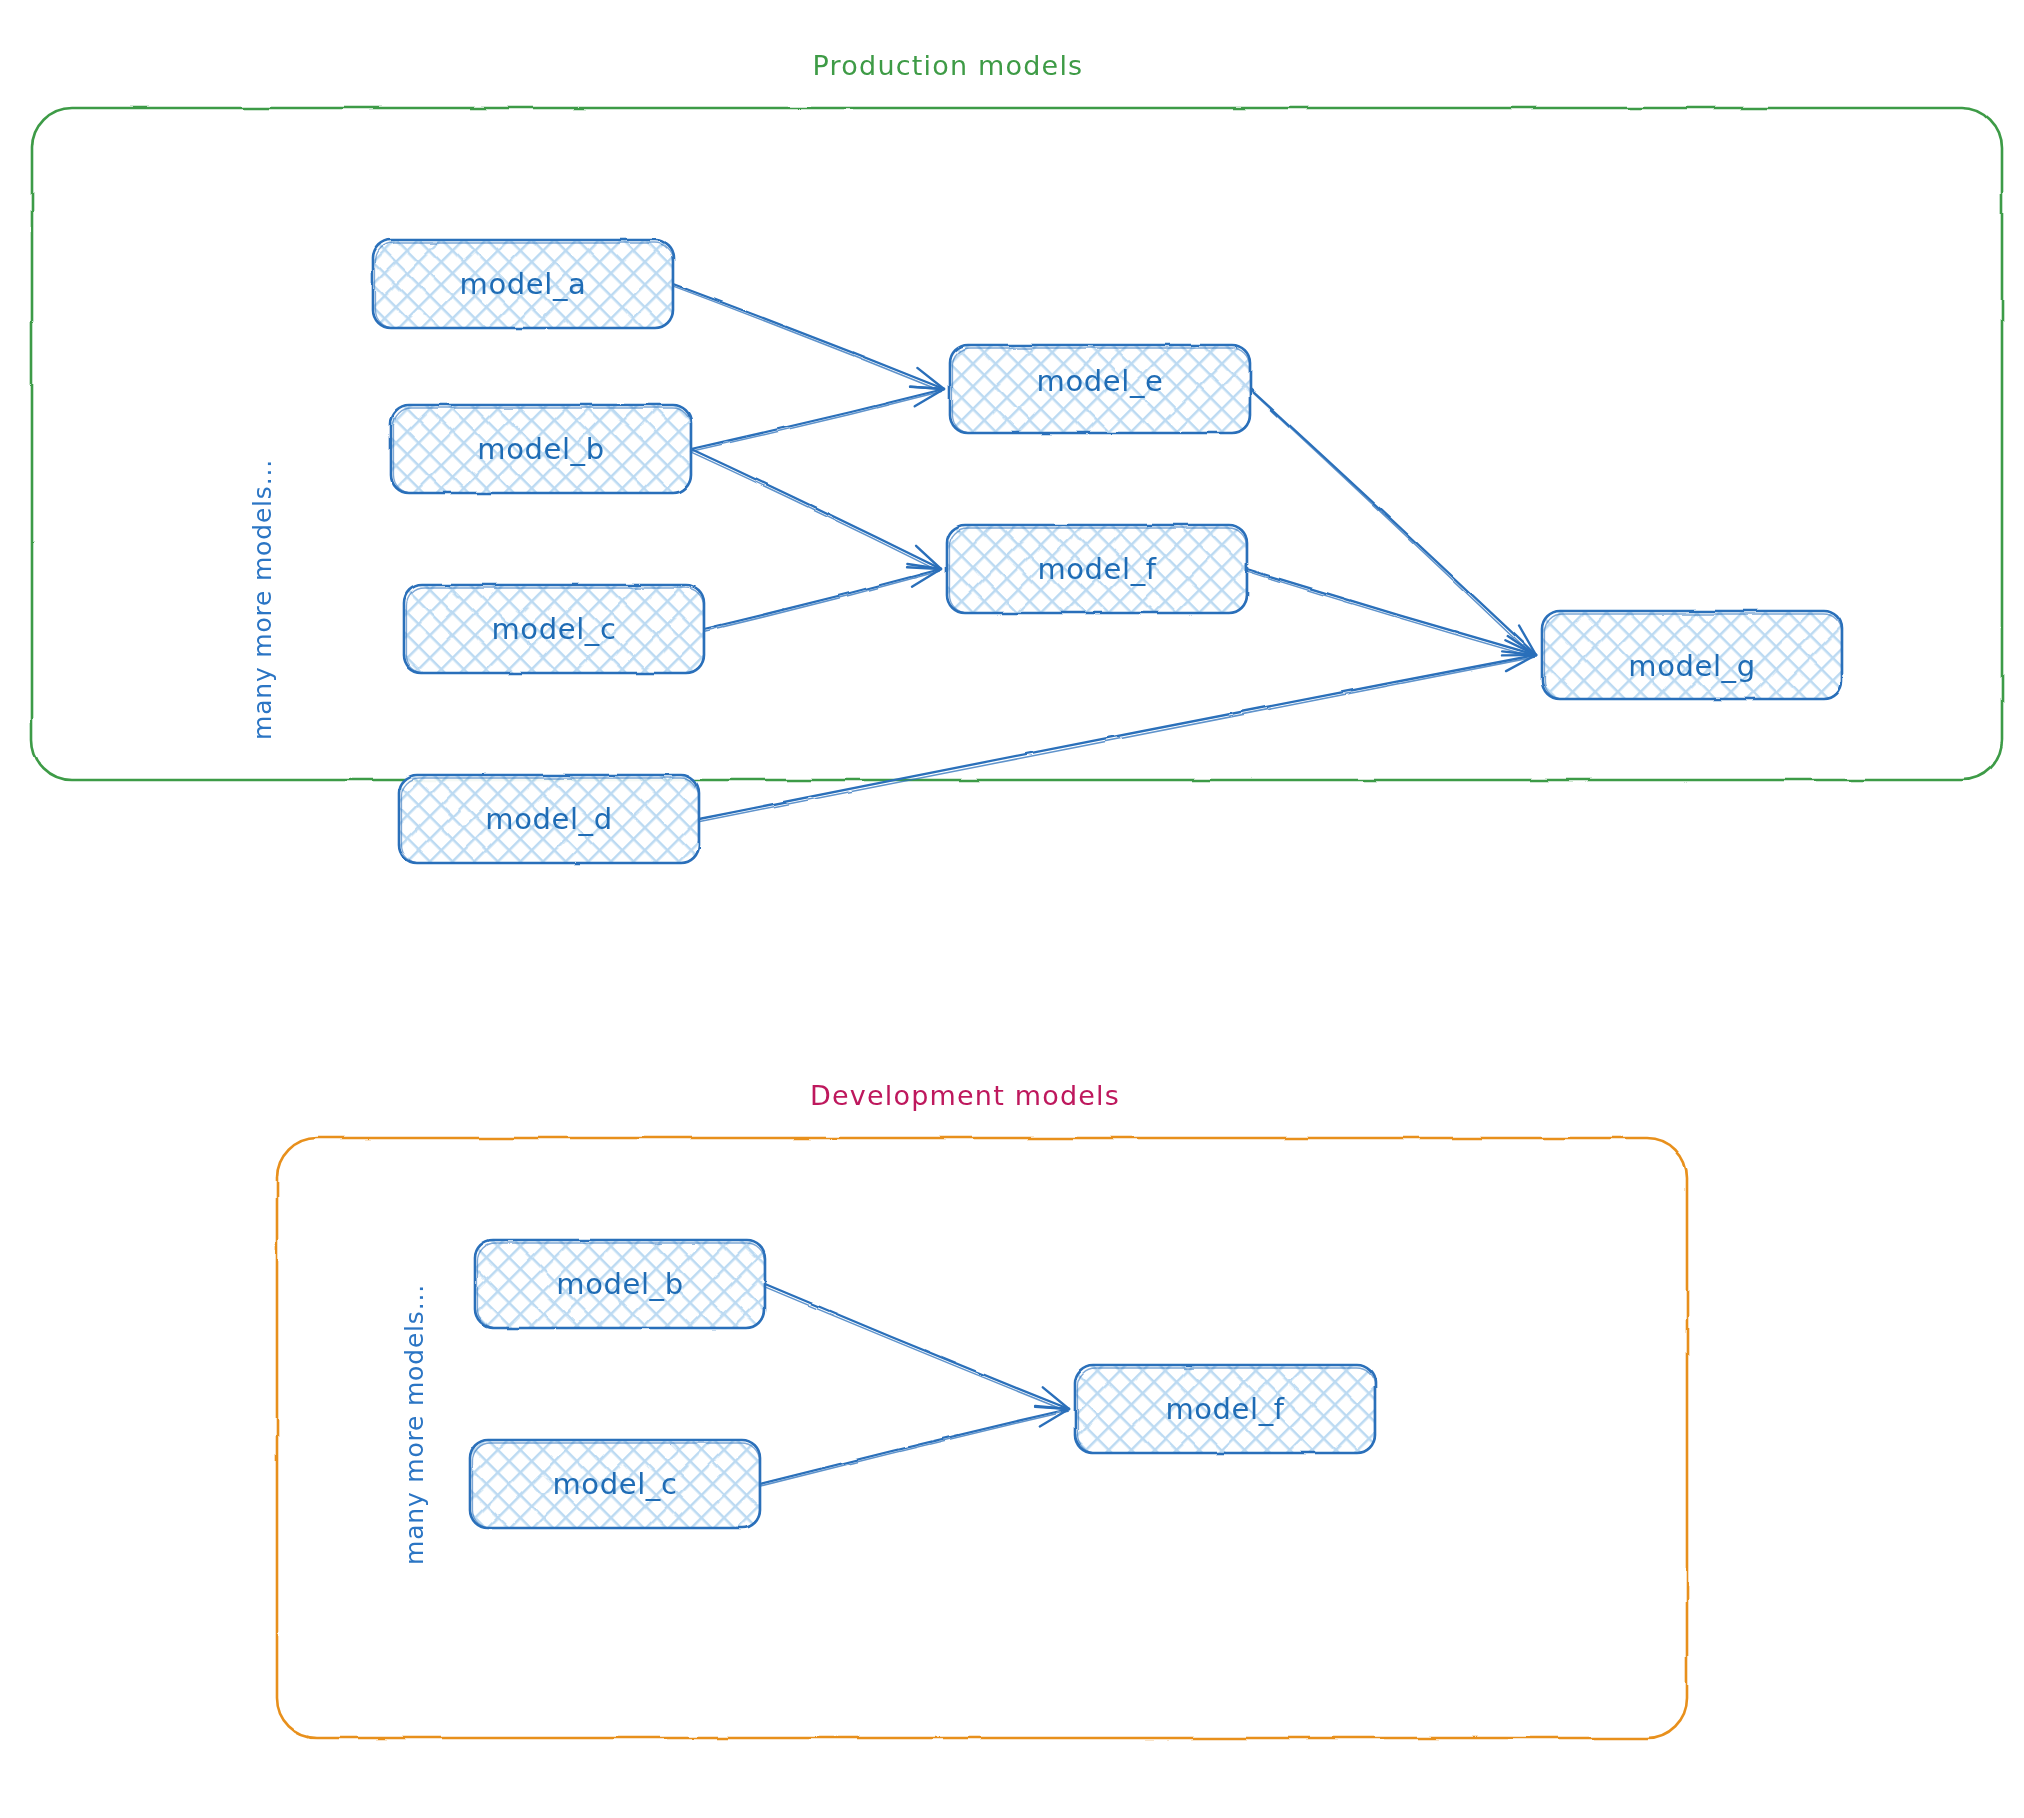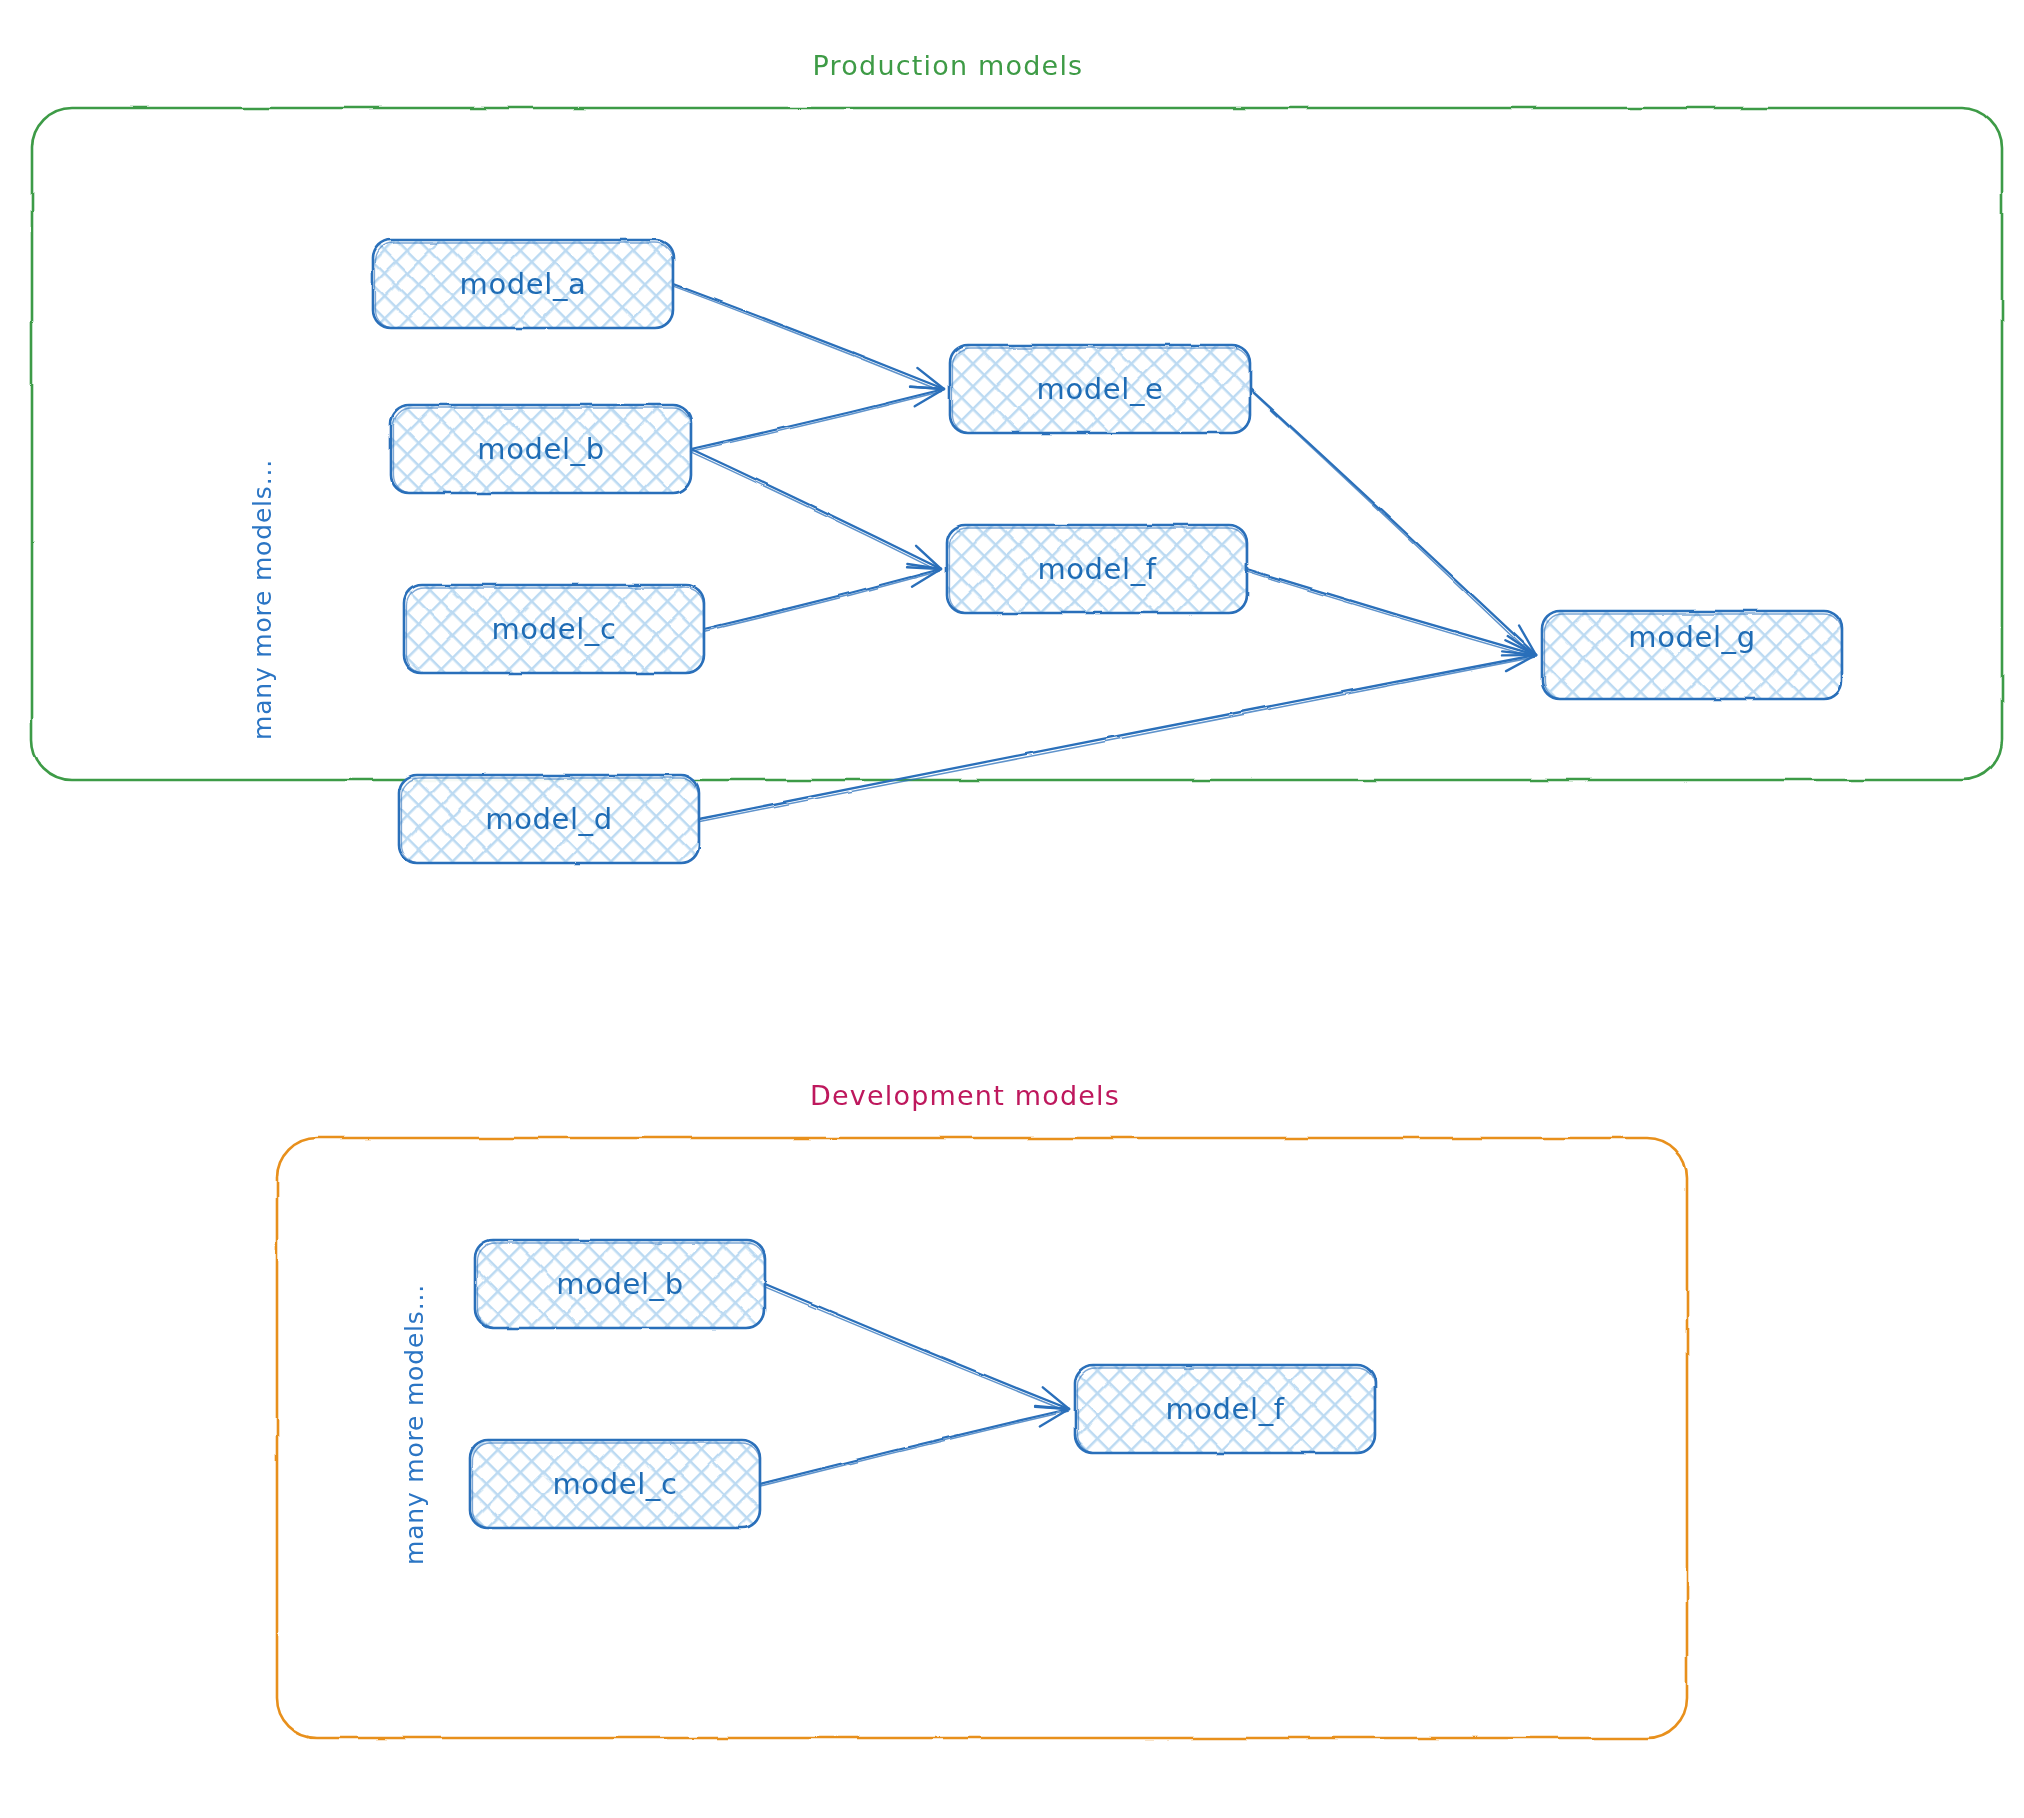--- a/index.html
+++ b/index.html
@@ -200,20 +200,20 @@
   <div class="group-title development" id="title-development" style="left: 965px; top: 1080px;">Development models</div>
 
   <div class="side-label" id="side-production" style="left: 248px; top: 740px;">many more models...</div>
   <div class="side-label" id="side-development" style="left: 400px; top: 1565px;">many more models...</div>
 
   <div id="node-labels">
       <div class="node-label" style="left: 523px; top: 284px;">model_a</div>
       <div class="node-label" style="left: 541px; top: 449px;">model_b</div>
       <div class="node-label" style="left: 554px; top: 629px;">model_c</div>
       <div class="node-label" style="left: 549px; top: 819px;">model_d</div>
-      <div class="node-label" style="left: 1100px; top: 389px;">model_e</div>
+      <div class="node-label" style="left: 1100px; top: 381px;">model_e</div>
       <div class="node-label" style="left: 1097px; top: 569px;">model_f</div>
-      <div class="node-label" style="left: 1692px; top: 637px;">model_g</div>
+      <div class="node-label" style="left: 1692px; top: 666px;">model_g</div>
       <div class="node-label" style="left: 620px; top: 1284px;">model_b</div>
       <div class="node-label" style="left: 615px; top: 1484px;">model_c</div>
       <div class="node-label" style="left: 1225px; top: 1409px;">model_f</div>
     </div>
 </div>
 
 </body></html>

